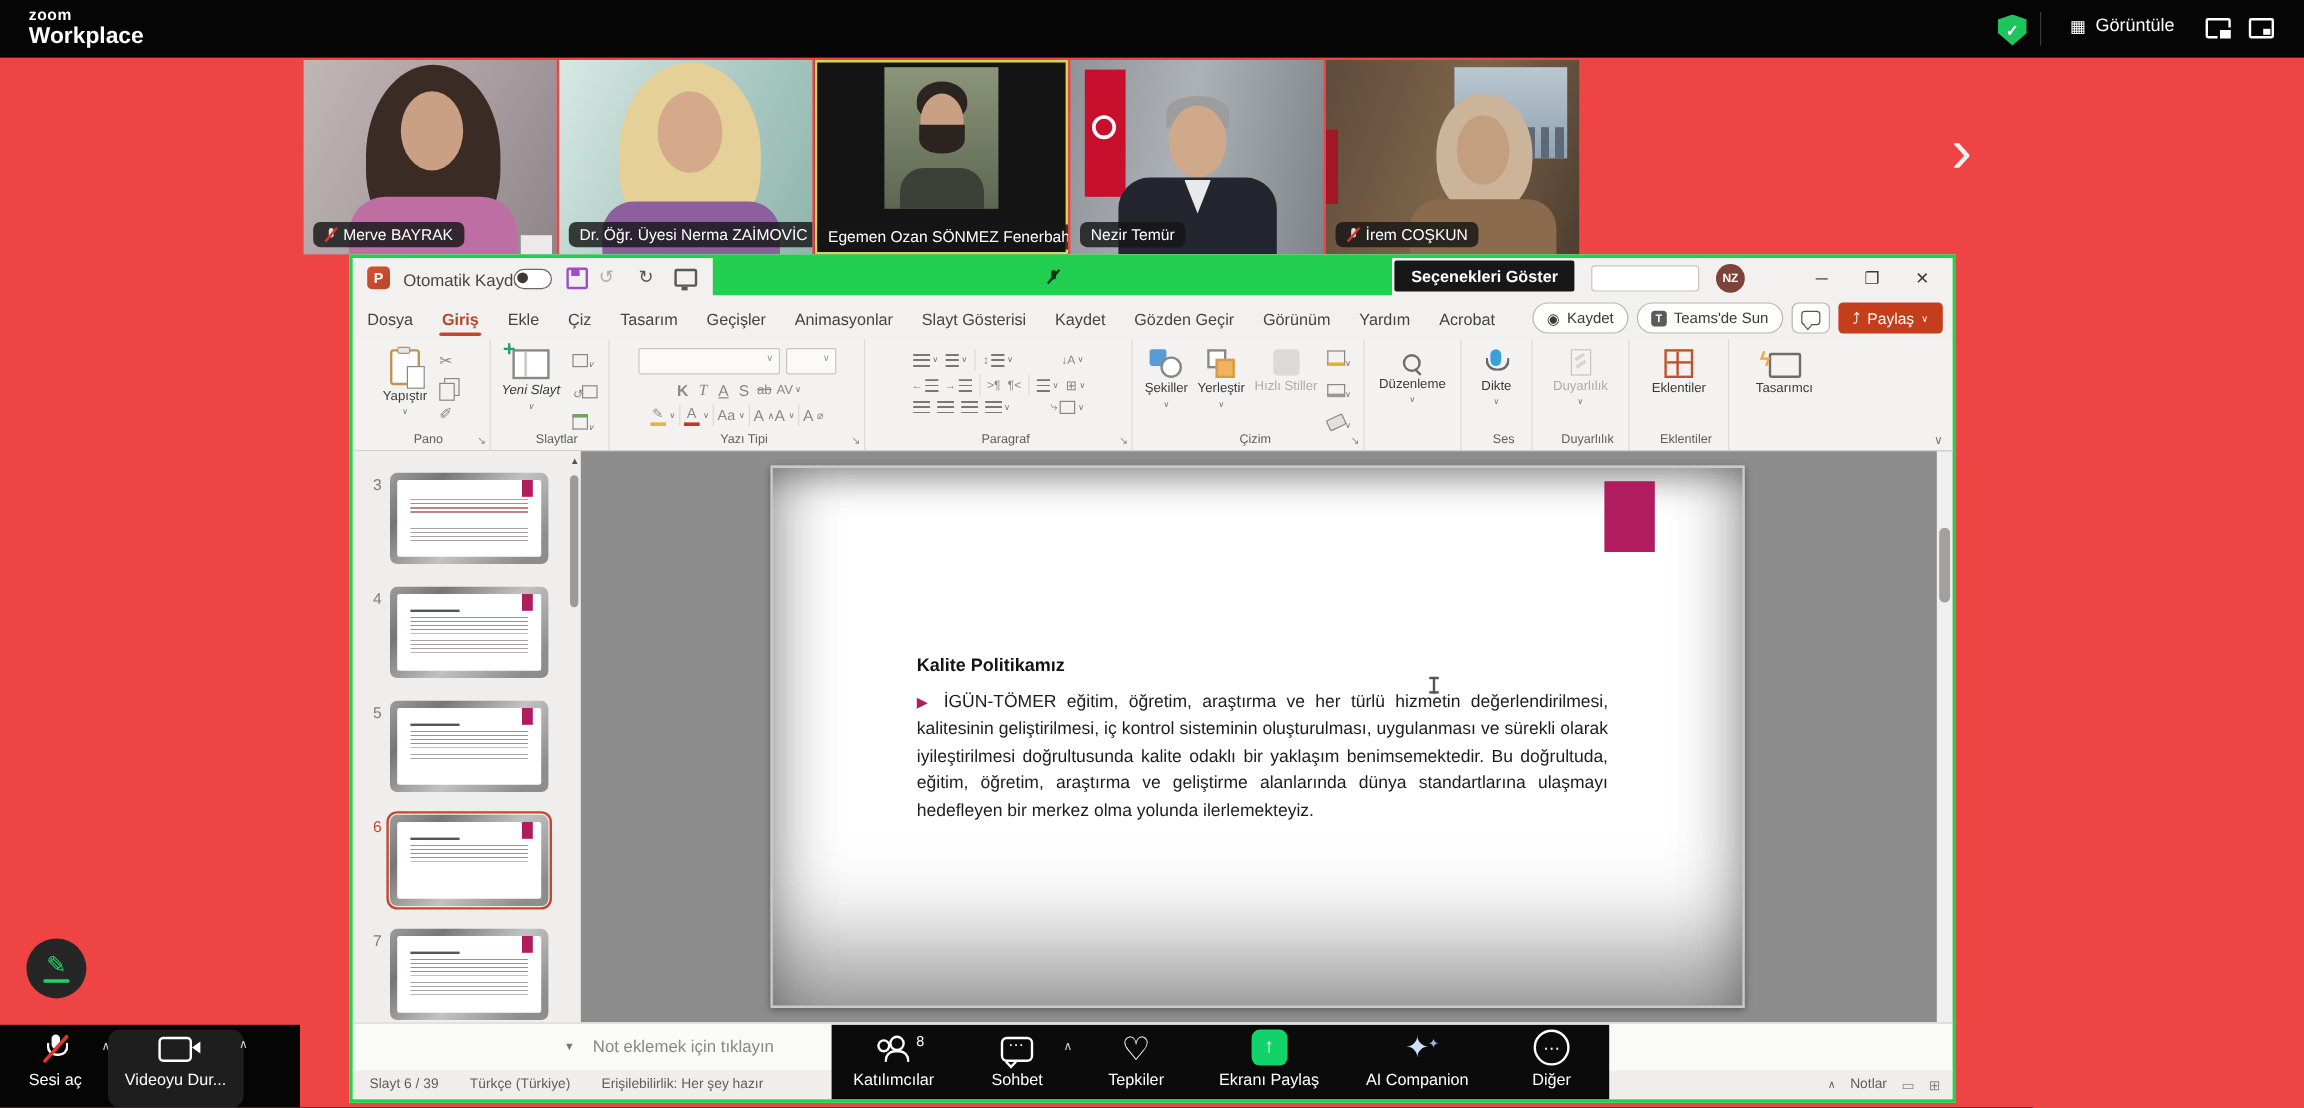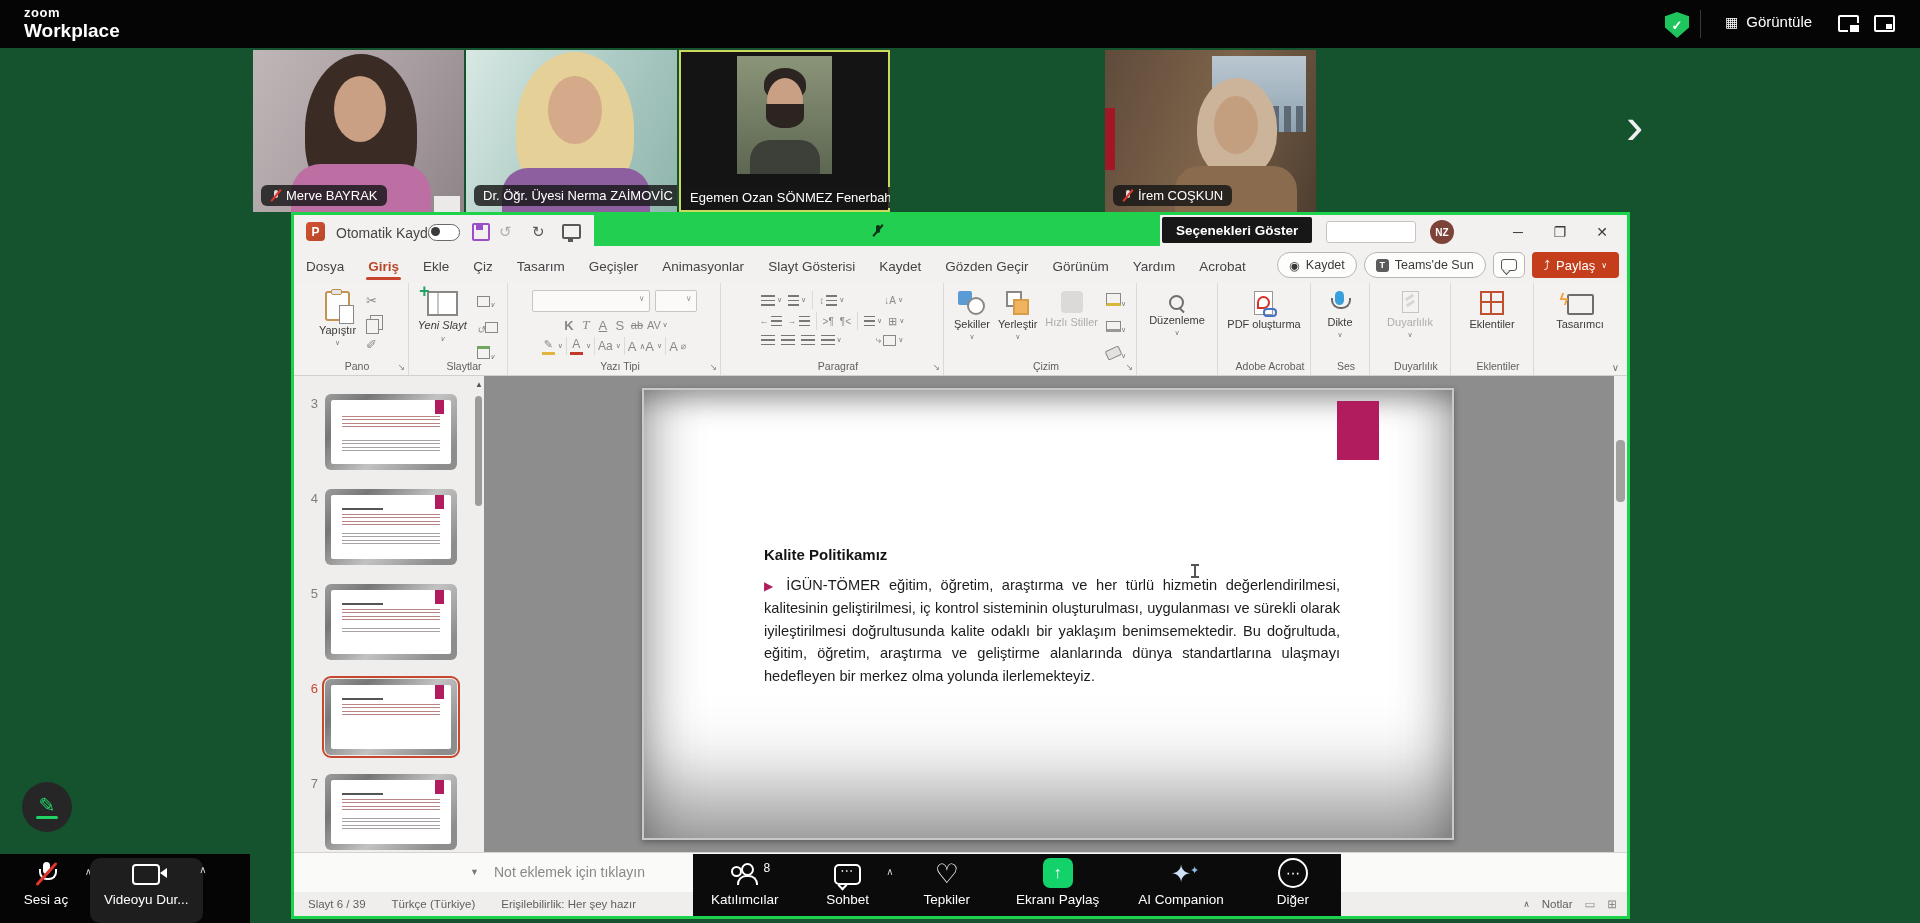--- a/index.html
+++ b/index.html
@@ -1,16 +1,16 @@
 <!DOCTYPE html>
 <html><head>
 <meta charset="utf-8">
 <style>
   html,body{margin:0;padding:0;background:#000;}
-  .page{position:relative;width:1920px;height:923px;background:#14532d;overflow:hidden;
+  .page{position:relative;width:1920px;height:923px;background:#ef4444;overflow:hidden;
         font-family:"Liberation Sans",sans-serif;-webkit-font-smoothing:antialiased;}
   .r{position:absolute;}
   
   .topbar{left:0;top:0;width:1920px;height:48px;background:#050505;}
   .logo{left:24px;top:6px;color:#fff;line-height:1;}
   .logo .l1{font-size:13px;font-weight:700;letter-spacing:.5px;}
   .logo .l2{font-size:19px;font-weight:700;margin-top:2px;}
   .shield{left:1665px;top:12px;width:24px;height:26px;background:#1ec45c;
           clip-path:polygon(50% 0,100% 16%,100% 60%,50% 100%,0 60%,0 16%);
           display:flex;align-items:center;justify-content:center;color:#fff;font-size:13px;font-weight:700;}
@@ -283,20 +283,32 @@
     <div class="r photo3">
       <div class="r hair3"></div>
       <div class="r face3"></div>
       <div class="r beard3"></div>
       <div class="r body3"></div>
     </div>
     <div class="nametag">
       <span>Egemen Ozan SÖNMEZ Fenerbahç...</span>
     </div>
   </div>
+  <div class="r tile t4">
+    <div class="r flag4">
+        <i></i>
+      </div>
+    <div class="r hair4"></div>
+    <div class="r face4"></div>
+    <div class="r body4"></div>
+    <div class="r shirt4"></div>
+    <div class="nametag">
+      <span>Nezir Temür</span>
+    </div>
+  </div>
   <div class="r tile t5">
     <div class="r win5">
         <i></i>
       </div>
     <div class="r flag5"></div>
     <div class="r scarf5"></div>
     <div class="r face5"></div>
     <div class="r body5"></div>
     <div class="nametag">
       <span class="mic-off">
@@ -556,30 +568,20 @@
       </div>
 
       <div class="grp" style="width:80px;">
         <div class="bigbtn">
           <span class="ic-find"></span>
           <span>Düzenleme</span>
             <span class="chev">∨</span>
         </div>
       </div>
 
-      <div class="grp" style="width:92px;">
-        <div class="bigbtn">
-          <span class="ic-pdf">
-              <b></b>
-              <i></i>
-            </span>
-          <span style="text-align:center;line-height:1.2;">PDF oluşturma</span>
-        </div>
-        <div class="gl">Adobe Acrobat</div>
-      </div>
 
       <div class="grp" style="width:58px;">
         <div class="bigbtn">
           <span class="ic-micb"></span>
           <span>Dikte</span>
             <span class="chev">∨</span>
         </div>
         <div class="gl">Ses</div>
       </div>
 

